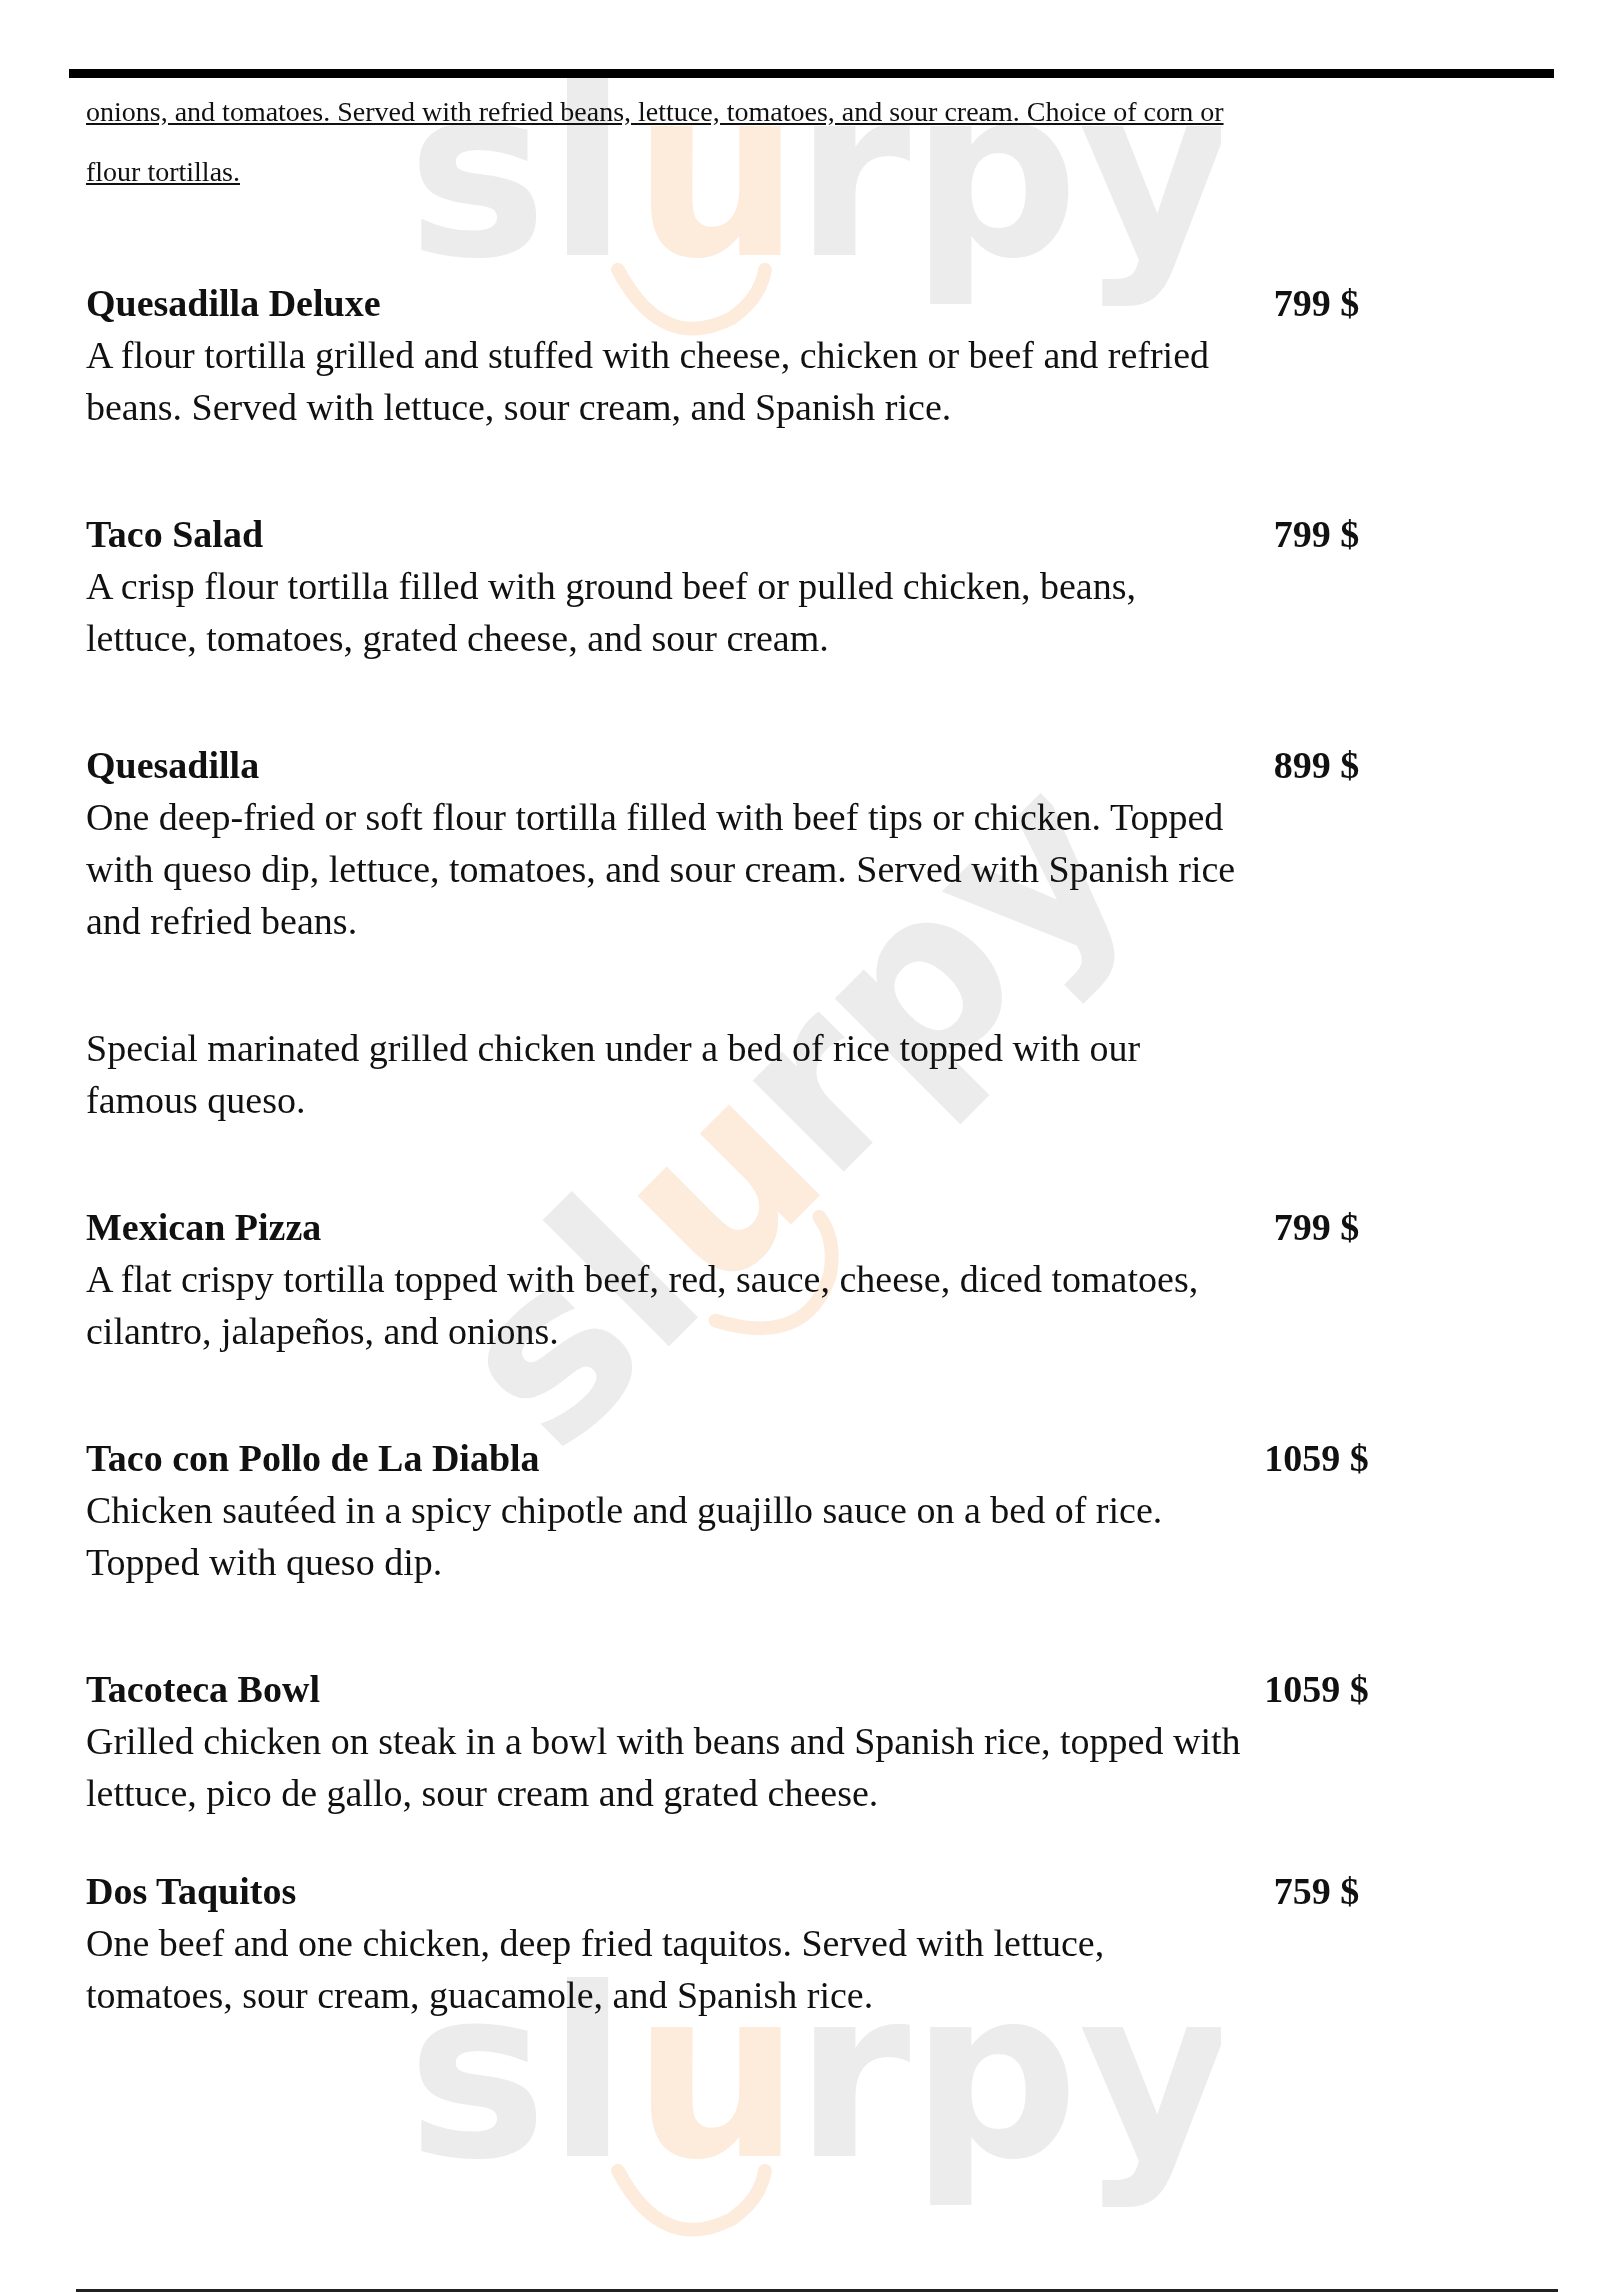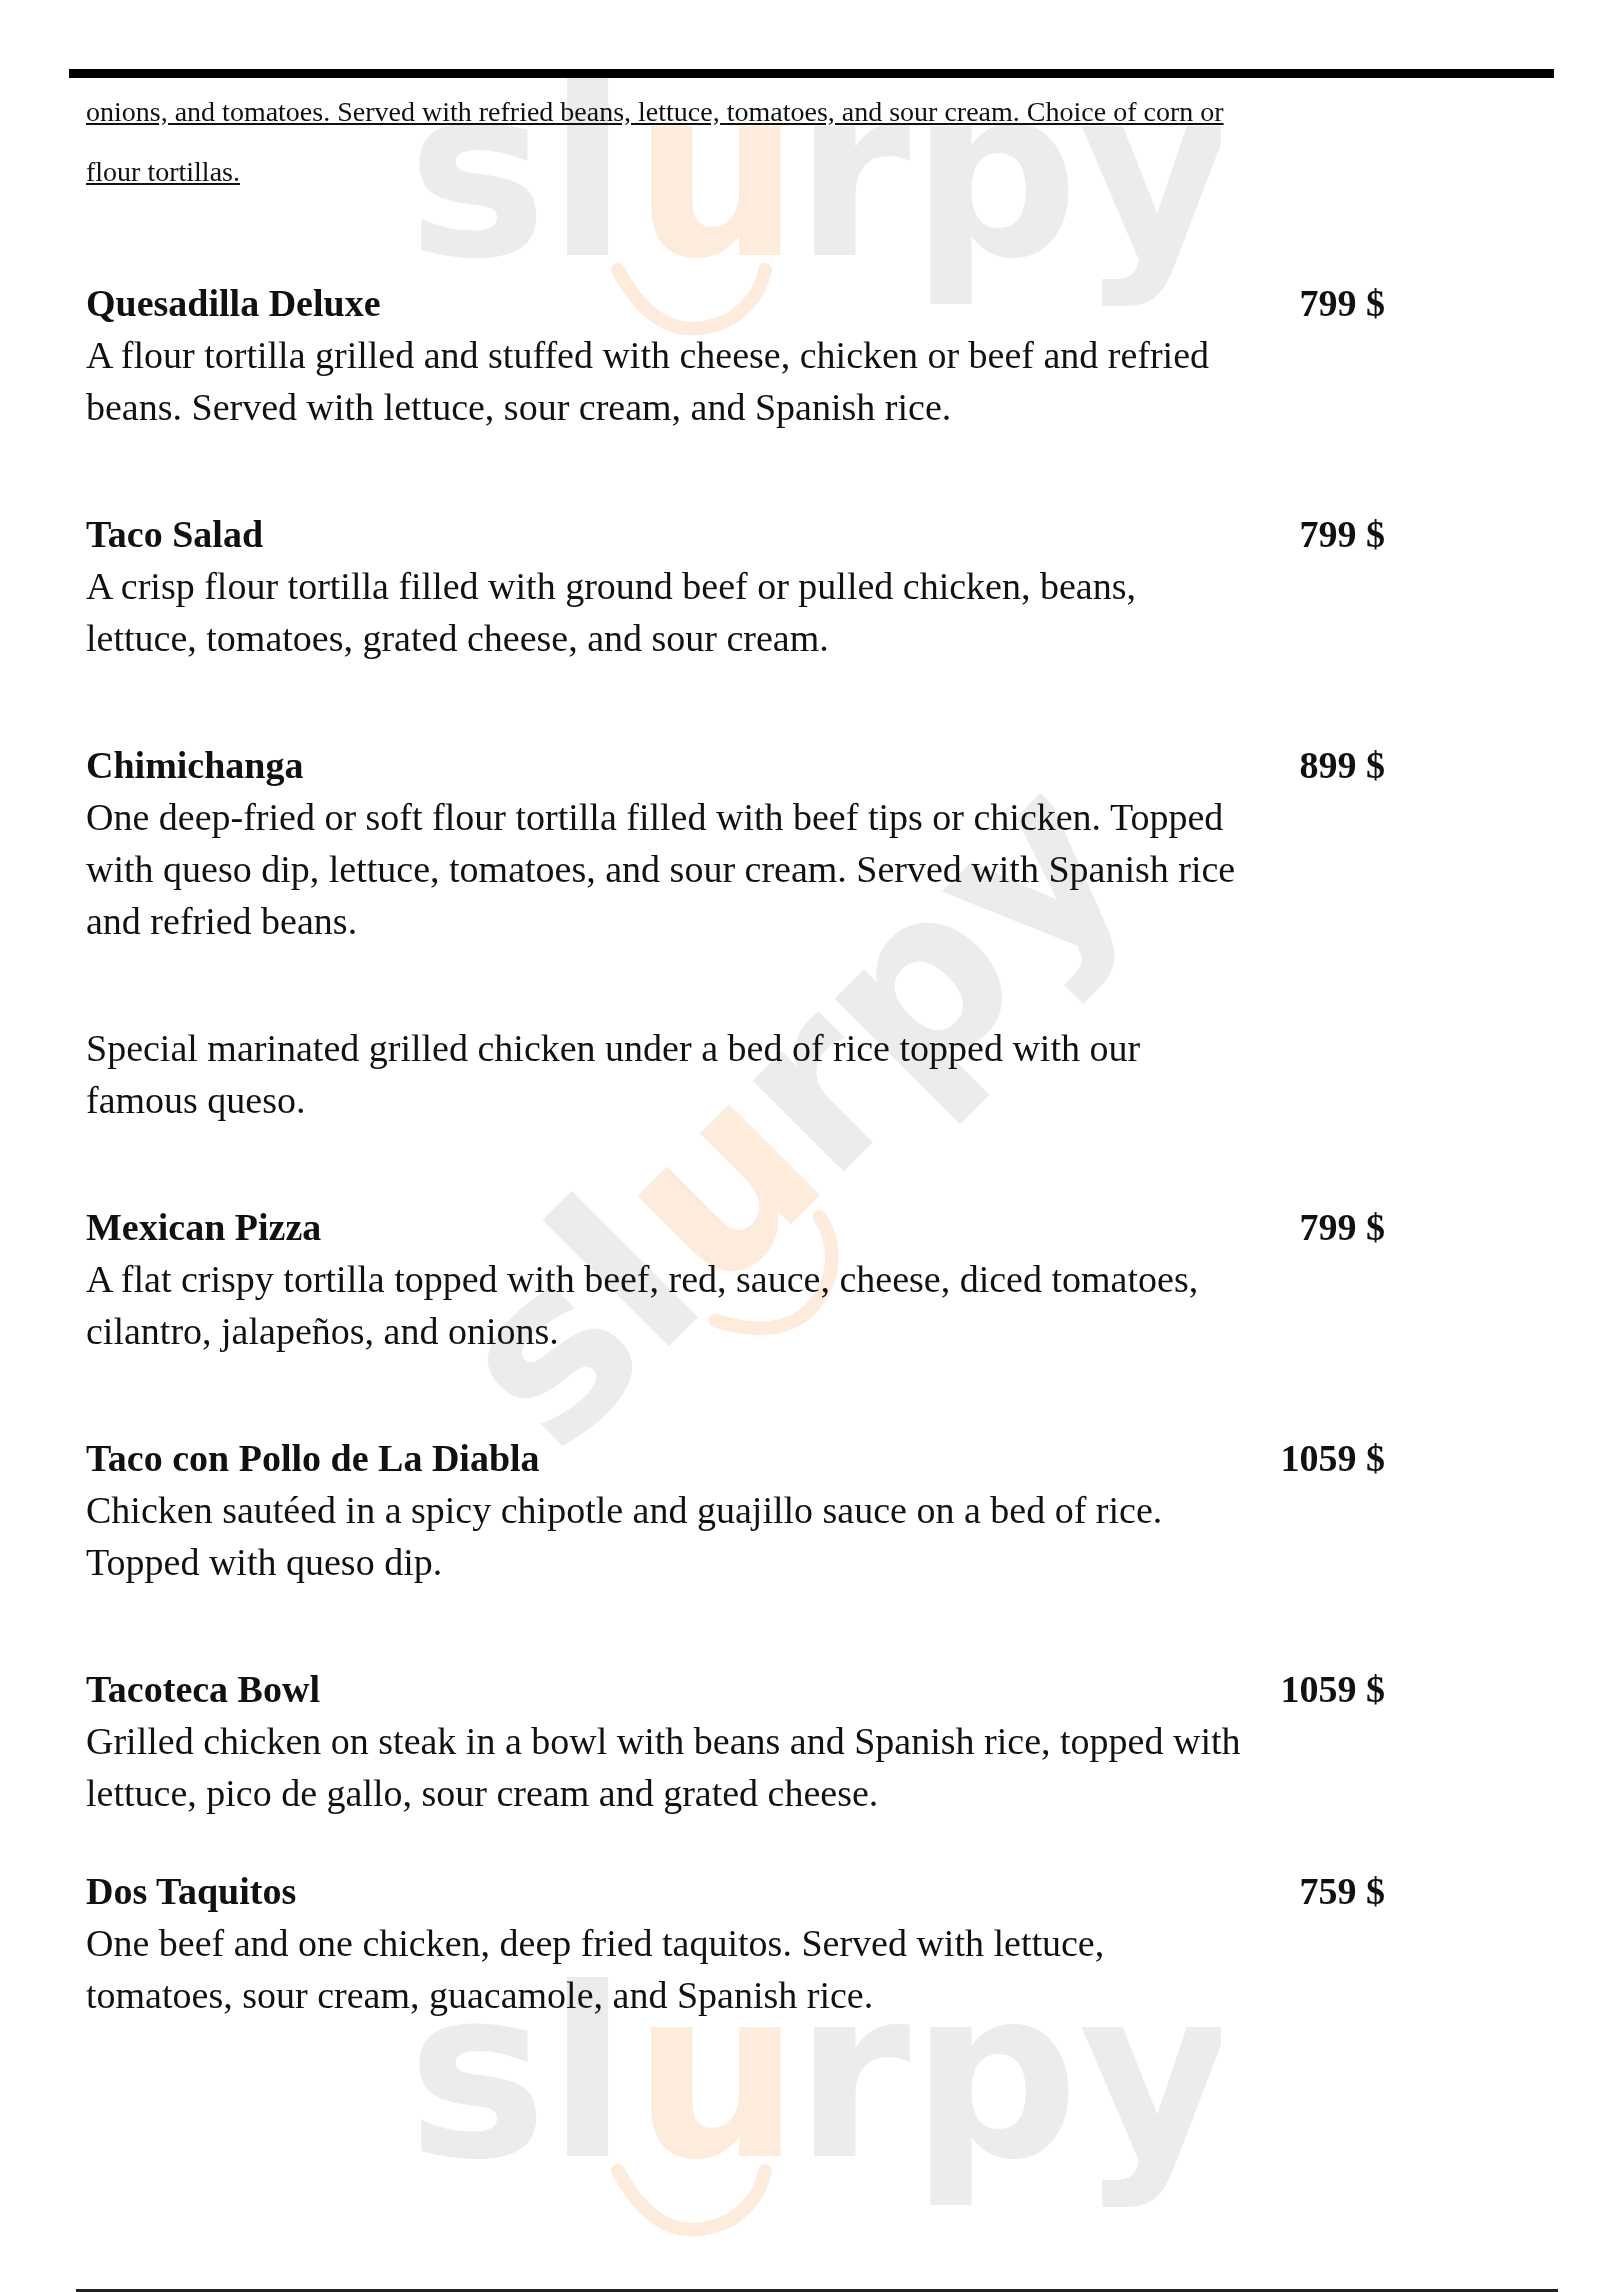--- a/index.html
+++ b/index.html
@@ -61,21 +61,21 @@
     }
     .item-head {
       display: flex;
       justify-content: space-between;
       align-items: baseline;
       font-weight: bold;
     }
     .item-name { white-space: nowrap; }
     .item-price {
       white-space: nowrap;
-      text-align: right;
+      text-align: center;
       min-width: 137px;
     }
     .item-desc {
       width: 1157px;
     }
   </style>
 </head>
 <body>
 
 <div class="watermark" style="left:407px; top:59px;">
@@ -123,21 +123,21 @@
   <div class="item" style="margin-top:75px;">
     <div class="item-head">
       <span class="item-name">Taco Salad</span>
       <span class="item-price">799 $</span>
     </div>
     <div class="item-desc">A crisp flour tortilla filled with ground beef or pulled chicken, beans, lettuce, tomatoes, grated cheese, and sour cream.</div>
   </div>
 
   <div class="item" style="margin-top:75px;">
     <div class="item-head">
-      <span class="item-name">Chimichanga</span>
+      <span class="item-name">Quesadilla</span>
       <span class="item-price">899 $</span>
     </div>
     <div class="item-desc">One deep-fried or soft flour tortilla filled with beef tips or chicken. Topped with queso dip, lettuce, tomatoes, and sour cream. Served with Spanish rice and refried beans.</div>
   </div>
 
   <div class="item" style="margin-top:75px;">
     <div class="item-desc">Special marinated grilled chicken under a bed of rice topped with our famous queso.</div>
   </div>
 
   <div class="item" style="margin-top:75px;">

